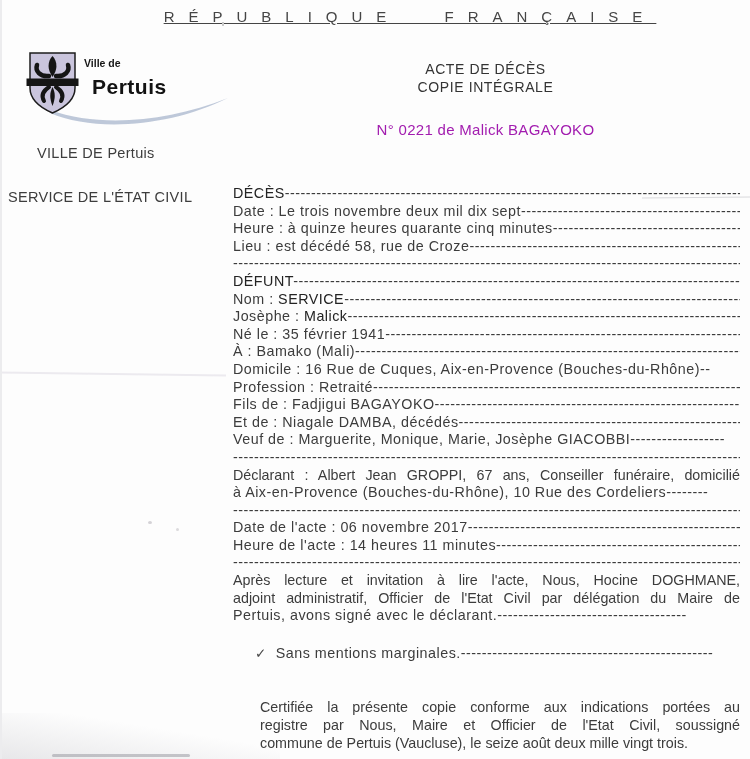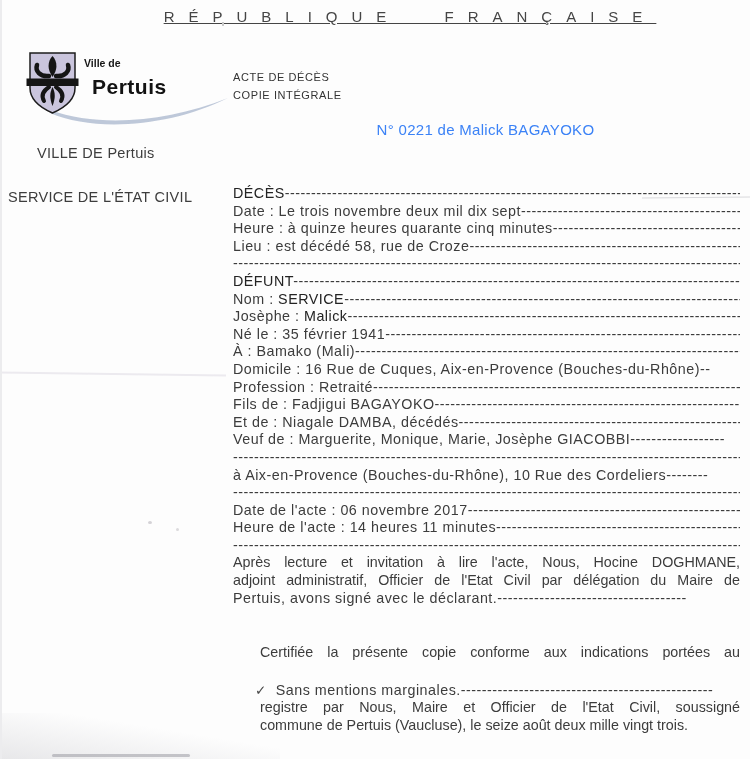--- a/index.html
+++ b/index.html
@@ -18,27 +18,27 @@
   }
 
   
   .logo { position:absolute; top:50px; left:26px; width:212px; height:78px; }
   .logo svg { display:block; }
   .logo-small-text { font-family:"Liberation Sans",sans-serif; font-size:10.5px; font-weight:bold; fill:#161616; }
   .logo-city-text  { font-family:"Liberation Sans",sans-serif; font-size:21px;  font-weight:bold; fill:#121212; letter-spacing:.5px; }
 
   
   .doc-title {
-    position:absolute; top:68px; left:233px; width:505px;
-    font-size:11px; line-height:18px;
+    position:absolute; top:60px; left:233px; width:505px;
+    text-align:center; font-size:14px; line-height:18px;
     color:#333; letter-spacing:.6px;
   }
   .act-ref {
     position:absolute; top:121px; left:233px; width:505px;
-    text-align:center; font-size:15px; color:#3b82f6; letter-spacing:.3px;
+    text-align:center; font-size:15px; color:#a21caf; letter-spacing:.3px;
   }
 
   
   .ville-label   { position:absolute; top:145px; left:37px; font-size:14.5px; color:#3d3d3d; letter-spacing:.3px; }
   .service-label { position:absolute; top:189px; left:8px;  font-size:14.5px; color:#3d3d3d; letter-spacing:.3px; }
 
   
   .act-body {
     position:absolute; top:185px; left:233px; width:507px;
     font-size:14.3px; line-height:17.6px; color:#3c3c3c;
@@ -116,30 +116,31 @@
       <div class="line"><span>Nom : </span><span class="b">SERVICE</span><span>----------------------------------------------------------------------------------------------------------</span></div>
       <div class="line"><span>Josèphe : </span><span class="b">Malick</span><span>----------------------------------------------------------------------------------------------------------</span></div>
       <div class="line"><span>Né le : 35 février 1941</span><span>----------------------------------------------------------------------------------------------------------</span></div>
       <div class="line"><span>À : Bamako (Mali)</span><span>----------------------------------------------------------------------------------------------------------</span></div>
       <div class="line"><span>Domicile : 16 Rue de Cuques, Aix-en-Provence (Bouches-du-Rhône)</span><span>--</span></div>
       <div class="line"><span>Profession : Retraité</span><span>----------------------------------------------------------------------------------------------------------</span></div>
       <div class="line"><span>Fils de : Fadjigui BAGAYOKO</span><span>----------------------------------------------------------------------------------------------------------</span></div>
       <div class="line"><span>Et de : Niagale DAMBA, décédés</span><span>----------------------------------------------------------------------------------------------------------</span></div>
       <div class="line"><span>Veuf de : Marguerite, Monique, Marie, Josèphe GIACOBBI</span><span>------------------</span></div>
       <div class="line"><span>----------------------------------------------------------------------------------------------------------</span></div>
+      <div class="line stretch"><span>Déclarant : Albert Jean GROPPI, 67 ans, Conseiller funéraire, domicilié</span></div>
       <div class="line"><span>à Aix-en-Provence (Bouches-du-Rhône), 10 Rue des Cordeliers</span><span>--------</span></div>
       <div class="line"><span>----------------------------------------------------------------------------------------------------------</span></div>
       <div class="line"><span>Date de l'acte : 06 novembre 2017</span><span>----------------------------------------------------------------------------------------------------------</span></div>
       <div class="line"><span>Heure de l'acte : 14 heures 11 minutes</span><span>----------------------------------------------------------------------------------------------------------</span></div>
       <div class="line"><span>----------------------------------------------------------------------------------------------------------</span></div>
       <div class="line stretch"><span>Après lecture et invitation à lire l'acte, Nous, Hocine DOGHMANE,</span></div>
       <div class="line stretch"><span>adjoint administratif, Officier de l'Etat Civil par délégation du Maire de</span></div>
       <div class="line"><span>Pertuis, avons signé avec le déclarant.</span><span>------------------------------------</span></div>
+      <div class="line" style="margin-top: 20px; padding-left: 22px;"><span class="check">✓</span><span>Sans mentions marginales.</span><span>------------------------------------------------</span></div>
       <div class="line stretch" style="margin-top: 37px; padding-left: 27px;"><span>Certifiée la présente copie conforme aux indications portées au</span></div>
-      <div class="line" style="margin-top: 20px; padding-left: 22px;"><span class="check">✓</span><span>Sans mentions marginales.</span><span>------------------------------------------------</span></div>
       <div class="line stretch" style="padding-left: 27px;"><span>registre par Nous, Maire et Officier de l'Etat Civil, soussigné</span></div>
       <div class="line tight" style="padding-left: 27px;"><span>commune de Pertuis (Vaucluse), le seize août deux mille vingt trois.</span></div>
     </div>
 
   <div class="artifact crease-right"></div>
   <div class="artifact crease-left"></div>
   <div class="artifact speck-a"></div>
   <div class="artifact speck-b"></div>
   <div class="artifact speck-c"></div>
   <div class="artifact corner-shadow"></div>

